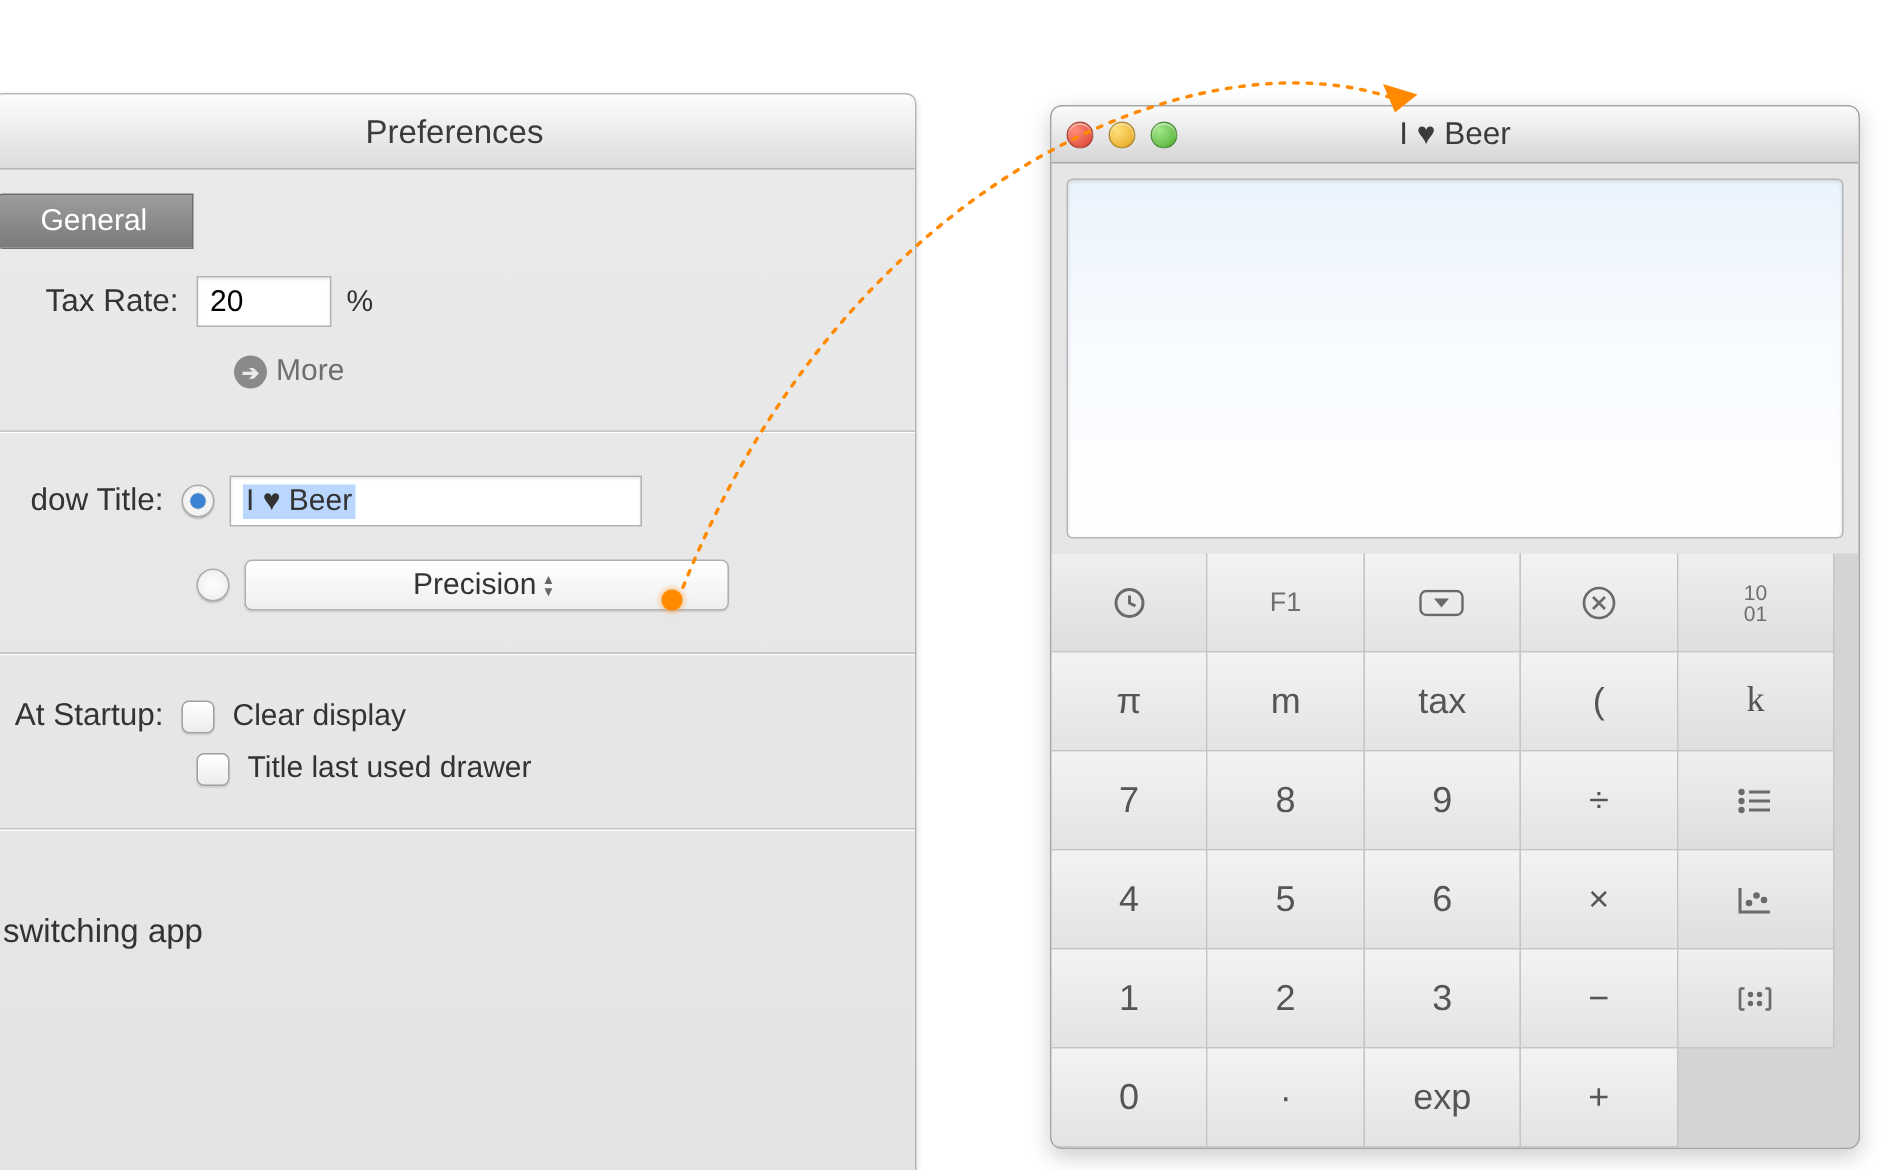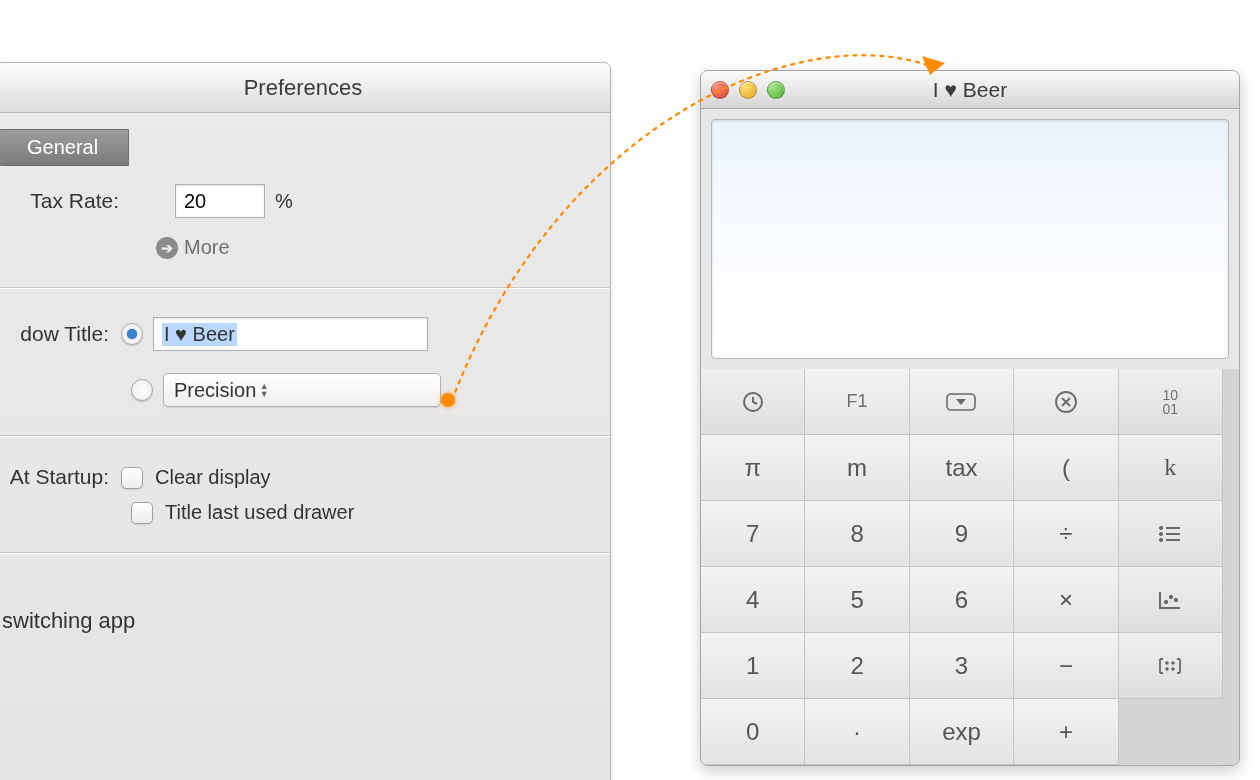--- a/index.html
+++ b/index.html
@@ -89,21 +89,21 @@
   }
 
   .text-input {
     border: 1px solid #b0b0b0;
     background: #fff;
     height: 34px;
     padding: 3px 8px;
     font-size: 20px;
     box-shadow: inset 0 1px 2px rgba(0,0,0,.12);
   }
-  .text-input.small { width: 90px; margin-left: 44px; }
+  .text-input.small { width: 90px; }
   .text-input.wide  { width: 275px; }
   .pct-sign { margin-left: 10px; font-size: 20px; color:#333; }
 
   .more-link {
     display: flex;
     align-items: center;
     margin-left: 160px;
     margin-top: 18px;
     color: #6f6f6f;
     font-size: 20px;
@@ -149,26 +149,26 @@
     box-shadow:0 0 4px #ff9d2d;
     position:absolute;
     left: 445px;
     top: 330px;
   }
 
   .select-box {
     border:1px solid #b0b0b0;
     background:linear-gradient(#ffffff,#efefef);
     height:34px;
-    width:278px;
+    width:323px;
     border-radius:5px;
     display:flex;
     align-items:center;
-    padding:0 10px;
-    justify-content:flex-start;
+    padding:0 26px;
+    justify-content:center;
     font-size:20px;
     color:#333;
     box-shadow:0 1px 1px rgba(0,0,0,.12);
   }
   .select-arrows {
     width:16px;
     display:flex;
     flex-direction:column;
     gap:1px;
     align-items:center;

